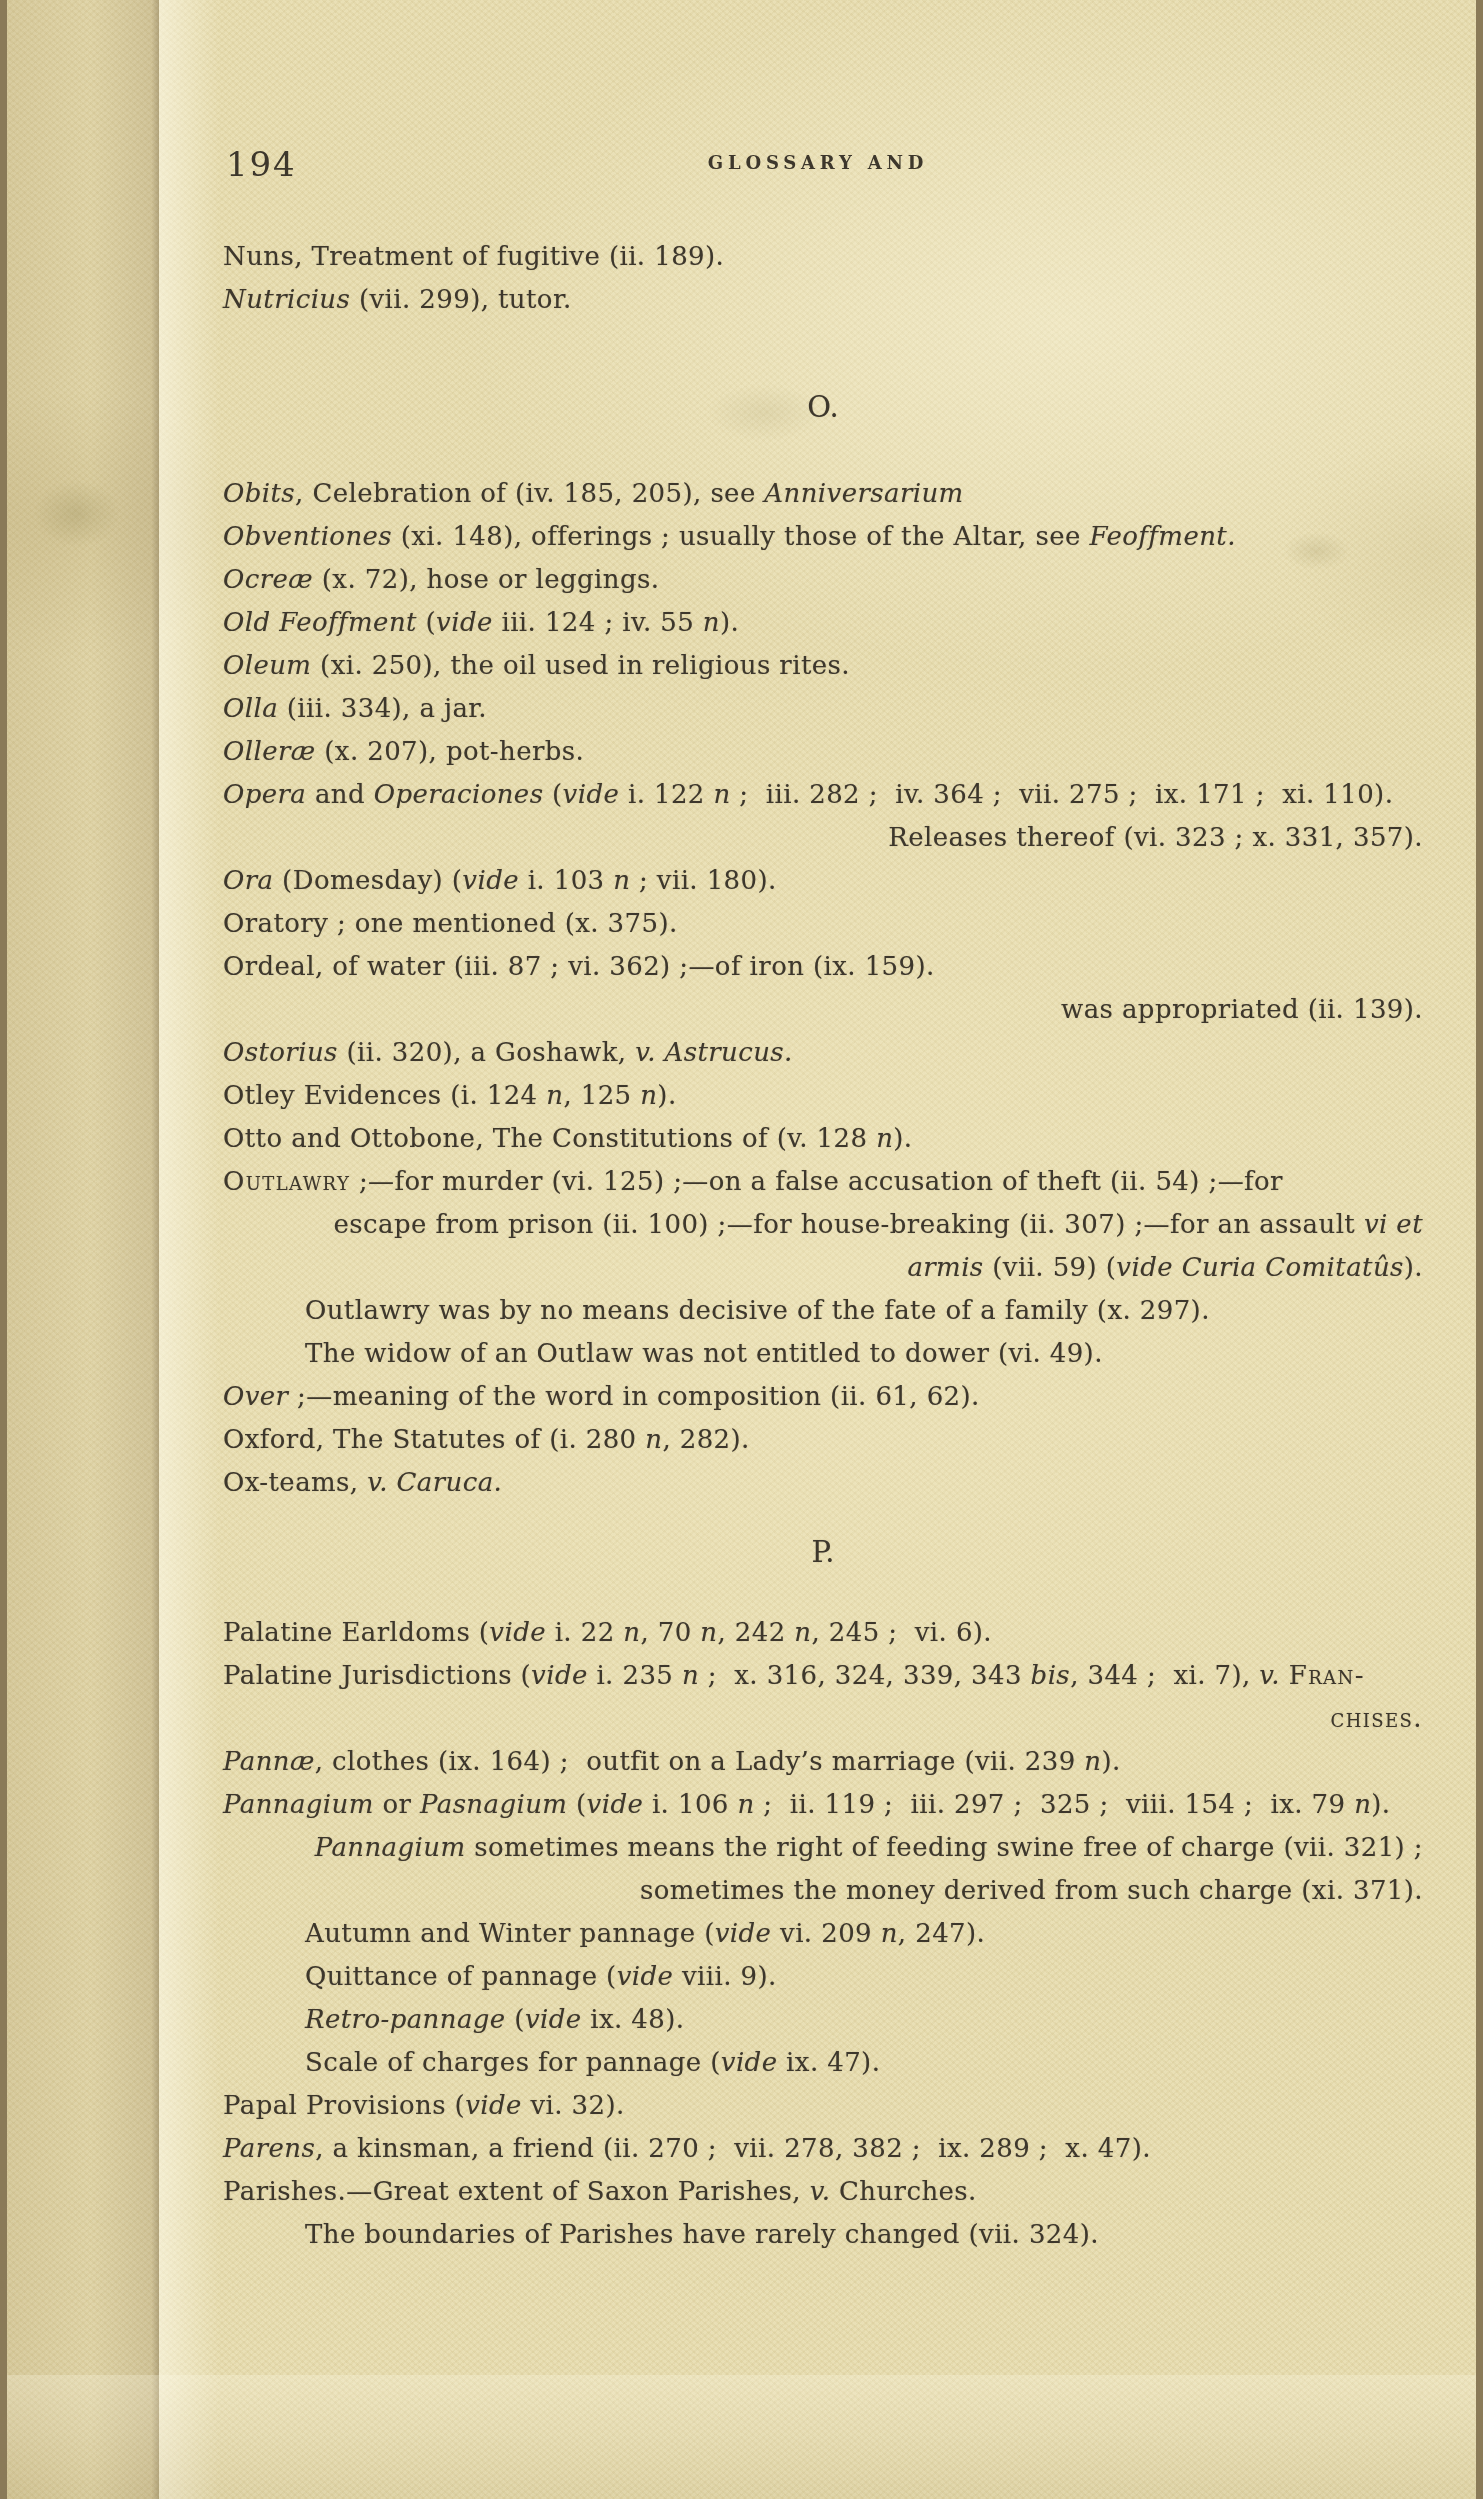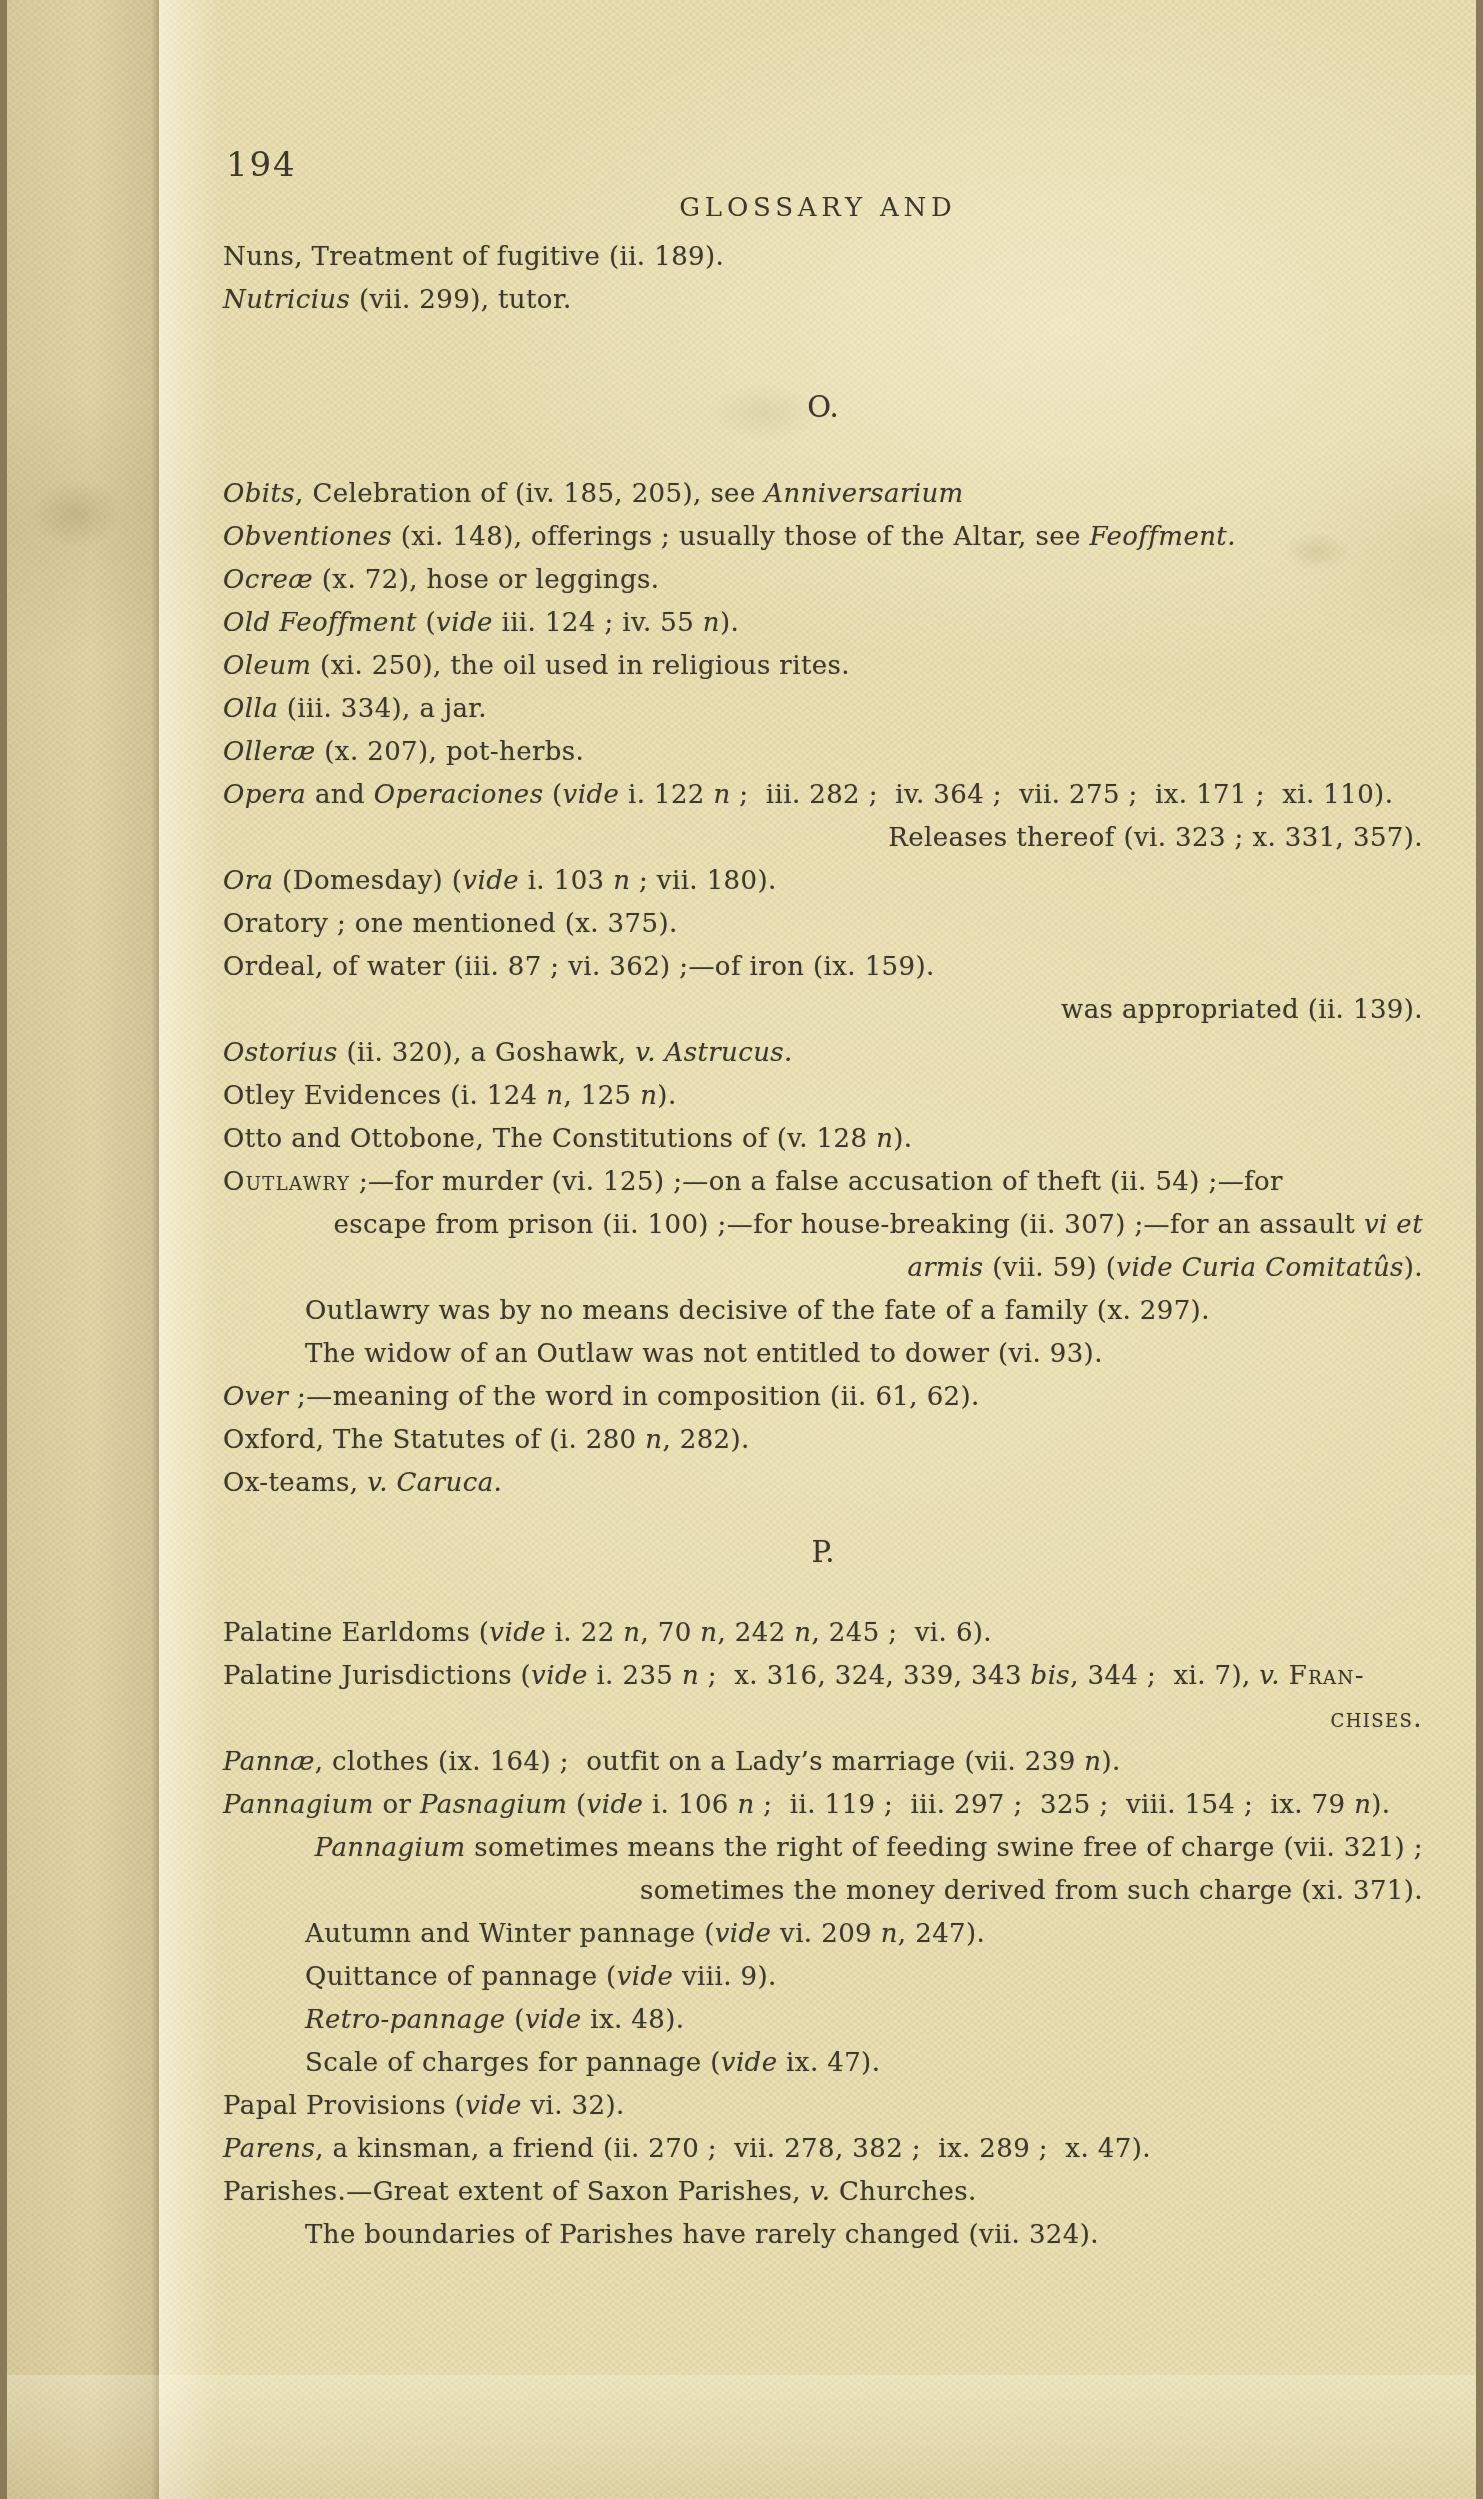--- a/index.html
+++ b/index.html
@@ -41,21 +41,21 @@
     background:radial-gradient(closest-side, rgba(150,138,88,0.20), transparent);}
   .stain-c{position:absolute;left:700px;top:384px;width:115px;height:58px;border-radius:50%;
     background:radial-gradient(closest-side, rgba(150,138,88,0.14), transparent);}
 
   .page-number{
     position:absolute;left:219px;top:144px;
     font-size:34px;letter-spacing:1.9px;
   }
   .running-header{
     position:absolute;left:811px;top:152px;transform:translateX(-50%);
-    font-size:26px;font-weight:normal;letter-spacing:4.8px;white-space:pre;margin-top:40px;
+    font-size:18px;font-weight:bold;letter-spacing:4.8px;white-space:pre;
   }
   .body-col{
     position:absolute;top:235px;left:216px;right:53px;
   }
   .line{
     font-size:26px;line-height:43px;white-space:pre;letter-spacing:0.4px;
     text-shadow:0 0 1px rgba(62,52,36,0.35);
   }
   .indent0{padding-left:0;}
   .indent1{padding-left:56px;text-align:right;}
@@ -104,21 +104,21 @@
         <div class="line indent0"><span class="r">Oratory ; one mentioned (x. 375).</span></div>
         <div class="line indent0"><span class="r">Ordeal, of water (iii. 87 ; vi. 362) ;—of iron (ix. 159).</span></div>
         <div class="line indent1"><span class="r">was appropriated (ii. 139).</span></div>
         <div class="line indent0"><span class="i">Ostorius</span><span class="r"> (ii. 320), a Goshawk, </span><span class="i">v. Astrucus.</span></div>
         <div class="line indent0"><span class="r">Otley Evidences (i. 124 </span><span class="i">n</span><span class="r">, 125 </span><span class="i">n</span><span class="r">).</span></div>
         <div class="line indent0"><span class="r">Otto and Ottobone, The Constitutions of (v. 128 </span><span class="i">n</span><span class="r">).</span></div>
         <div class="line indent0"><span class="sc">Outlawry</span><span class="r"> ;—for murder (vi. 125) ;—on a false accusation of theft (ii. 54) ;—for</span></div>
         <div class="line indent1"><span class="r">escape from prison (ii. 100) ;—for house-breaking (ii. 307) ;—for an assault </span><span class="i">vi et</span></div>
         <div class="line indent1"><span class="i">armis</span><span class="r"> (vii. 59) (</span><span class="i">vide Curia Comitatûs</span><span class="r">).</span></div>
         <div class="line indent2"><span class="r">Outlawry was by no means decisive of the fate of a family (x. 297).</span></div>
-        <div class="line indent2"><span class="r">The widow of an Outlaw was not entitled to dower (vi. 93).</span></div>
+        <div class="line indent2"><span class="r">The widow of an Outlaw was not entitled to dower (vi. 49).</span></div>
         <div class="line indent0"><span class="i">Over</span><span class="r"> ;—meaning of the word in composition (ii. 61, 62).</span></div>
         <div class="line indent0"><span class="r">Oxford, The Statutes of (i. 280 </span><span class="i">n</span><span class="r">, 282).</span></div>
         <div class="line indent0"><span class="r">Ox-teams, </span><span class="i">v. Caruca.</span></div>
       </section>
       <section class="sec-p">
         <div class="section-heading">P.</div>
         <div class="line indent0"><span class="r">Palatine Earldoms (</span><span class="i">vide</span><span class="r"> i. 22 </span><span class="i">n</span><span class="r">, 70 </span><span class="i">n</span><span class="r">, 242 </span><span class="i">n</span><span class="r">, 245 ;  vi. 6).</span></div>
         <div class="line indent0"><span class="r">Palatine Jurisdictions (</span><span class="i">vide</span><span class="r"> i. 235 </span><span class="i">n</span><span class="r"> ;  x. 316, 324, 339, 343 </span><span class="i">bis</span><span class="r">, 344 ;  xi. 7), </span><span class="i">v.</span><span class="r"> </span><span class="sc">Fran-</span></div>
         <div class="line indent1"><span class="sc">chises.</span></div>
         <div class="line indent0"><span class="i">Pannæ</span><span class="r">, clothes (ix. 164) ;  outfit on a Lady’s marriage (vii. 239 </span><span class="i">n</span><span class="r">).</span></div>

